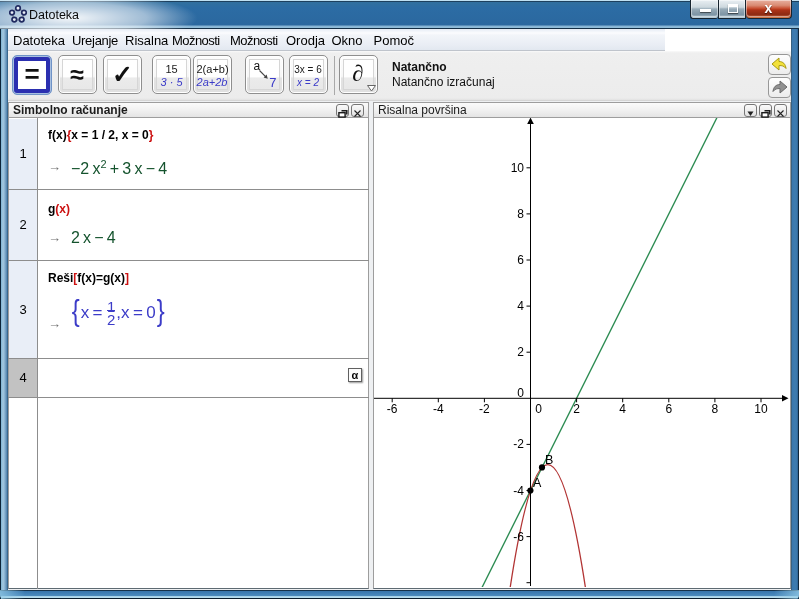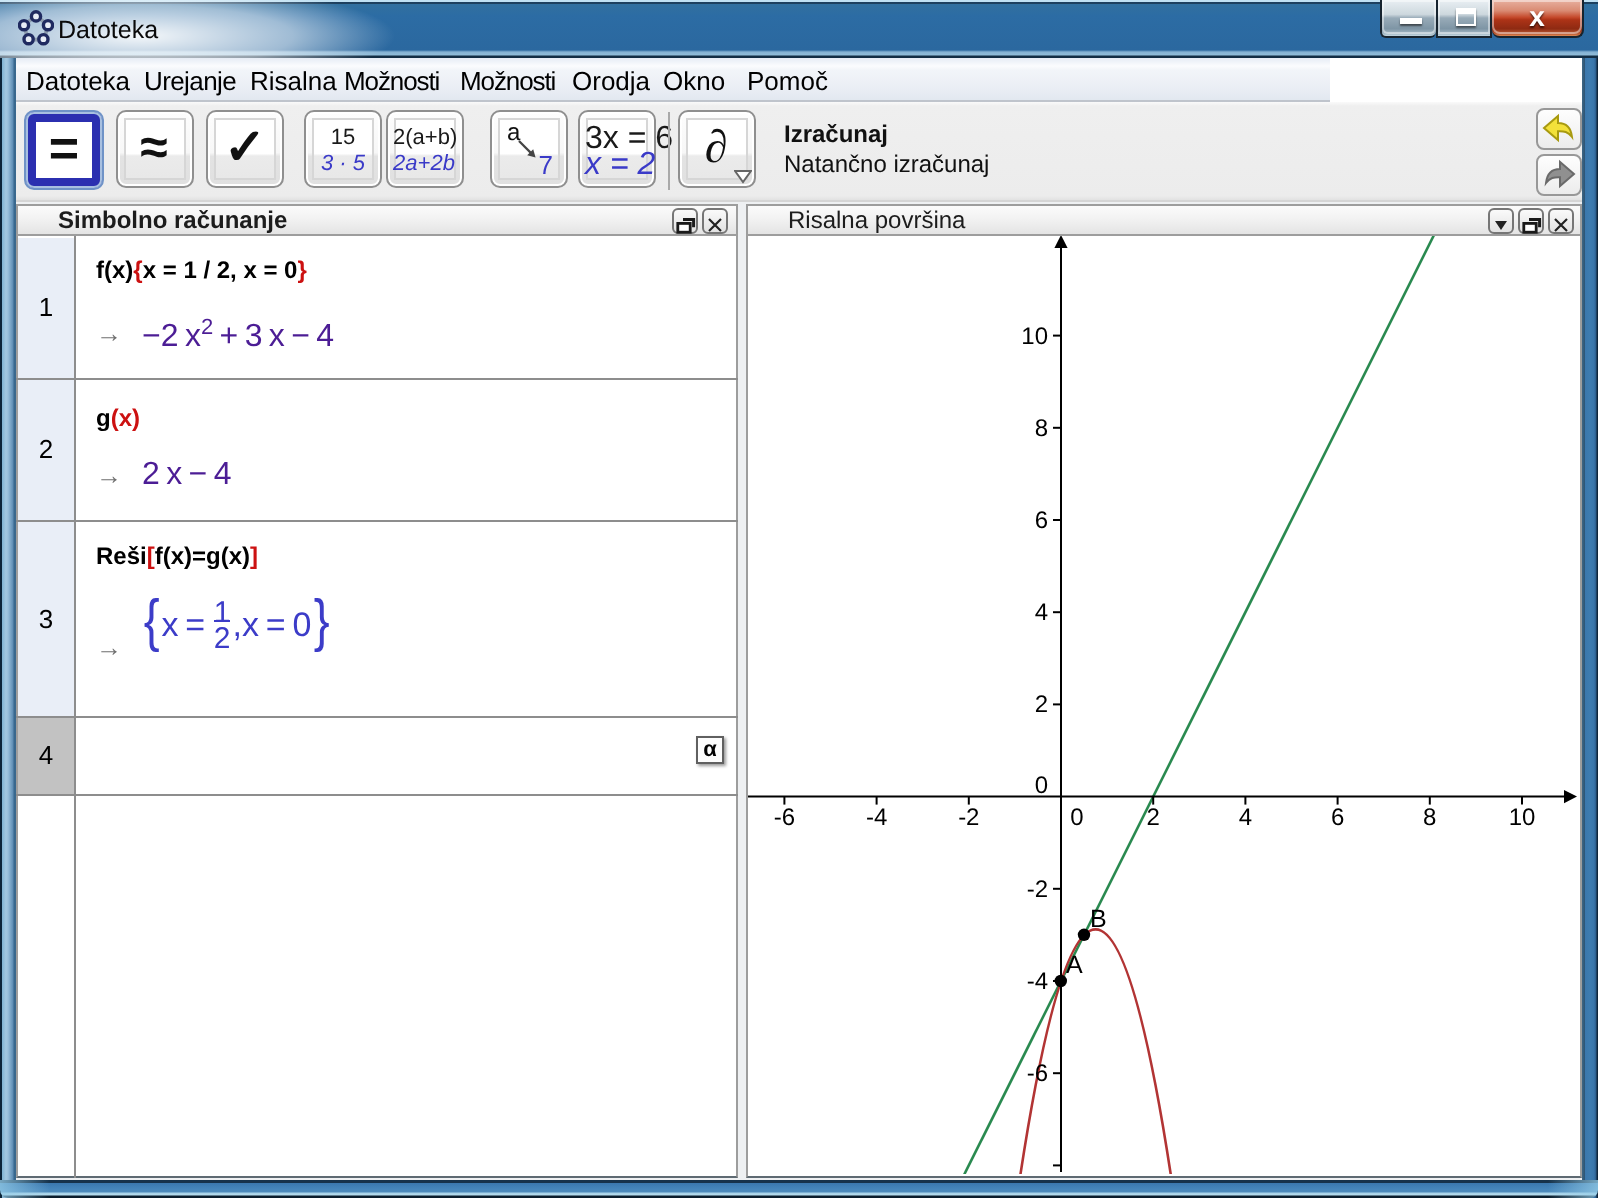--- a/index.html
+++ b/index.html
@@ -58,41 +58,41 @@
 #sep1 { left:325.5px; top:5px; width:1px; height:39px; background:#a9a9a9; position:absolute; }
 #izr { left:384px; top:9px; font-size:12px; color:#111; line-height:15px; }
 .ubtn { position:absolute; left:760px; width:23px; height:21px; border:1px solid #989898; border-radius:4px;
   background:linear-gradient(180deg,#fefefe,#ececec); }
 
 
 #parea { left:8px; top:101px; width:783px; height:489px; background:#eef0f2; }
 
 .phead { position:absolute; top:102px; height:16px; border:1px solid #9d9d9d;
   background:linear-gradient(180deg,#fbfbfb 0,#f1f1f1 50%,#e4e4e4 100%);
-  font-size:12px; color:#1c1c1c; line-height:15px; padding-left:20px; }
+  font-size:12px; color:#1c1c1c; line-height:15px; padding-left:4px; }
 .pbtn { position:absolute; top:104px; width:13px; height:13px; border:1px solid #767676; border-radius:3px;
   background:linear-gradient(180deg,#fafafa,#e2e2e2); }
 
 #cashead { left:8px; width:361px; font-weight:bold; }
 #casbody { left:8px; top:118px; width:361px; height:471px; background:#fff; border:1px solid #9d9d9d; border-top:none; border-bottom:1px solid #5e6a72; }
 
 #gfxhead { left:373px; width:418px; }
 #gfxbody { left:373px; top:118px; width:418px; height:471px; background:#fff; border:1px solid #9d9d9d; border-top:none; border-bottom:1px solid #5e6a72; }
 
 
 .hline { position:absolute; left:8px; width:361px; height:1px; background:#8d8d8d; }
 #vline { left:37px; top:118px; width:1px; height:471px; background:#8d8d8d; position:absolute; }
 .ncell { position:absolute; left:9px; width:28px; background:#e9eef7; text-align:center; font-size:13px; color:#000; }
 .ncell span { position:absolute; left:0; width:100%; top:50%; margin-top:-8px; }
 #n4 { background:#c2c2c2; }
 
 .casin { position:absolute; left:48px; font-size:12px; color:#000; white-space:nowrap;font-weight:bold; }
 .casin .r { color:#cc1111; }
 .arrow { position:absolute; left:48px; font-size:13px; color:#707070; }
-.casout { position:absolute; left:71px; font-size:16px; color:#4c1d95; white-space:nowrap; }
+.casout { position:absolute; left:71px; font-size:16px; color:#14532d; white-space:nowrap; }
 .casout sup { font-size:11px; vertical-align:6px; }
 #fracrow { position:absolute; left:71px; display:flex; align-items:center; color:#3c3cc8; }
 #fracrow .brace { font-size:29px; font-weight:400; margin-top:-3px; transform:scaleX(.82); }
 #fracrow .t18 { font-size:17px; }
 .frac { display:inline-block; text-align:center; font-size:15px; line-height:13.5px; margin:0 1px; }
 .frac .den { border-top:1px solid #3c3cc8; }
 #abtn { position:absolute; left:348px; top:368px; width:14px; height:14px; border:1px solid #606060;
   background:#fcfcfc; box-shadow:1px 1px 1.5px rgba(0,0,0,.4); text-align:center; font-size:11px; font-weight:bold; line-height:13px; color:#000; }
 </style>
 </head>
@@ -163,31 +163,31 @@
       <div class="face"></div>
     <div style="position:absolute;left:8px;top:3px;font-size:12px;color:#111">a</div>
     <svg style="position:absolute;left:12px;top:13px" width="14" height="14" viewBox="0 0 14 14">
         <path d="M1.5 1.5 L7.8 7.8" stroke="#444" stroke-width="1.1" fill="none"></path>
         <path d="M9.8 9.8 L8.6 5.6 L5.6 8.6 Z" fill="#444"></path>
       </svg>
     <div style="position:absolute;right:6px;bottom:3px;font-size:13px;color:#3a3ac8">7</div>
   </div>
   <div class="tbtn" style="left:280.5px">
       <div class="face"></div>
-      <div class="two" style="font-size:16px">3x = 6<br><span class="b">x = 2</span></div>
+      <div class="two" style="font-size:10px">3x = 6<br><span class="b">x = 2</span></div>
     </div>
   <div id="sep1"></div>
   <div class="tbtn" style="left:330.5px">
       <div class="face"></div>
     <div class="glyph1" style="font-weight:normal;font-size:23px;font-family:'Liberation Serif',serif;font-style:italic">∂</div>
     <svg style="position:absolute;right:1px;bottom:1px" width="9" height="7" viewBox="0 0 9 7">
         <path d="M0.5 0.5 L8.5 0.5 L4.5 6 Z" fill="#fff" stroke="#666" stroke-width="1"></path>
       </svg>
   </div>
-  <div id="izr" class="abs"><b>Izračunaj</b><br>Natančno izračunaj</div>
+  <div id="izr" class="abs"><b>Natančno</b><br>Natančno izračunaj</div>
   <div class="ubtn" style="top:3px">
     <svg width="21" height="19" viewBox="0 0 21 19">
         <path d="M3 9 L10 3 L10 6.5 C14 6.5 16.5 9 17 13.5 C15 10.8 13 10.5 10 10.6 L10 15 Z" fill="#f3e13a" stroke="#a89a10" stroke-width="1"></path>
       </svg>
   </div>
   <div class="ubtn" style="top:26px">
     <svg width="21" height="19" viewBox="0 0 21 19">
         <path d="M18 9 L11 3 L11 6.5 C7 6.5 4.5 9 4 13.5 C6 10.8 8 10.5 11 10.6 L11 15 Z" fill="#909090" stroke="#6a6a6a" stroke-width="1"></path>
       </svg>
   </div>

